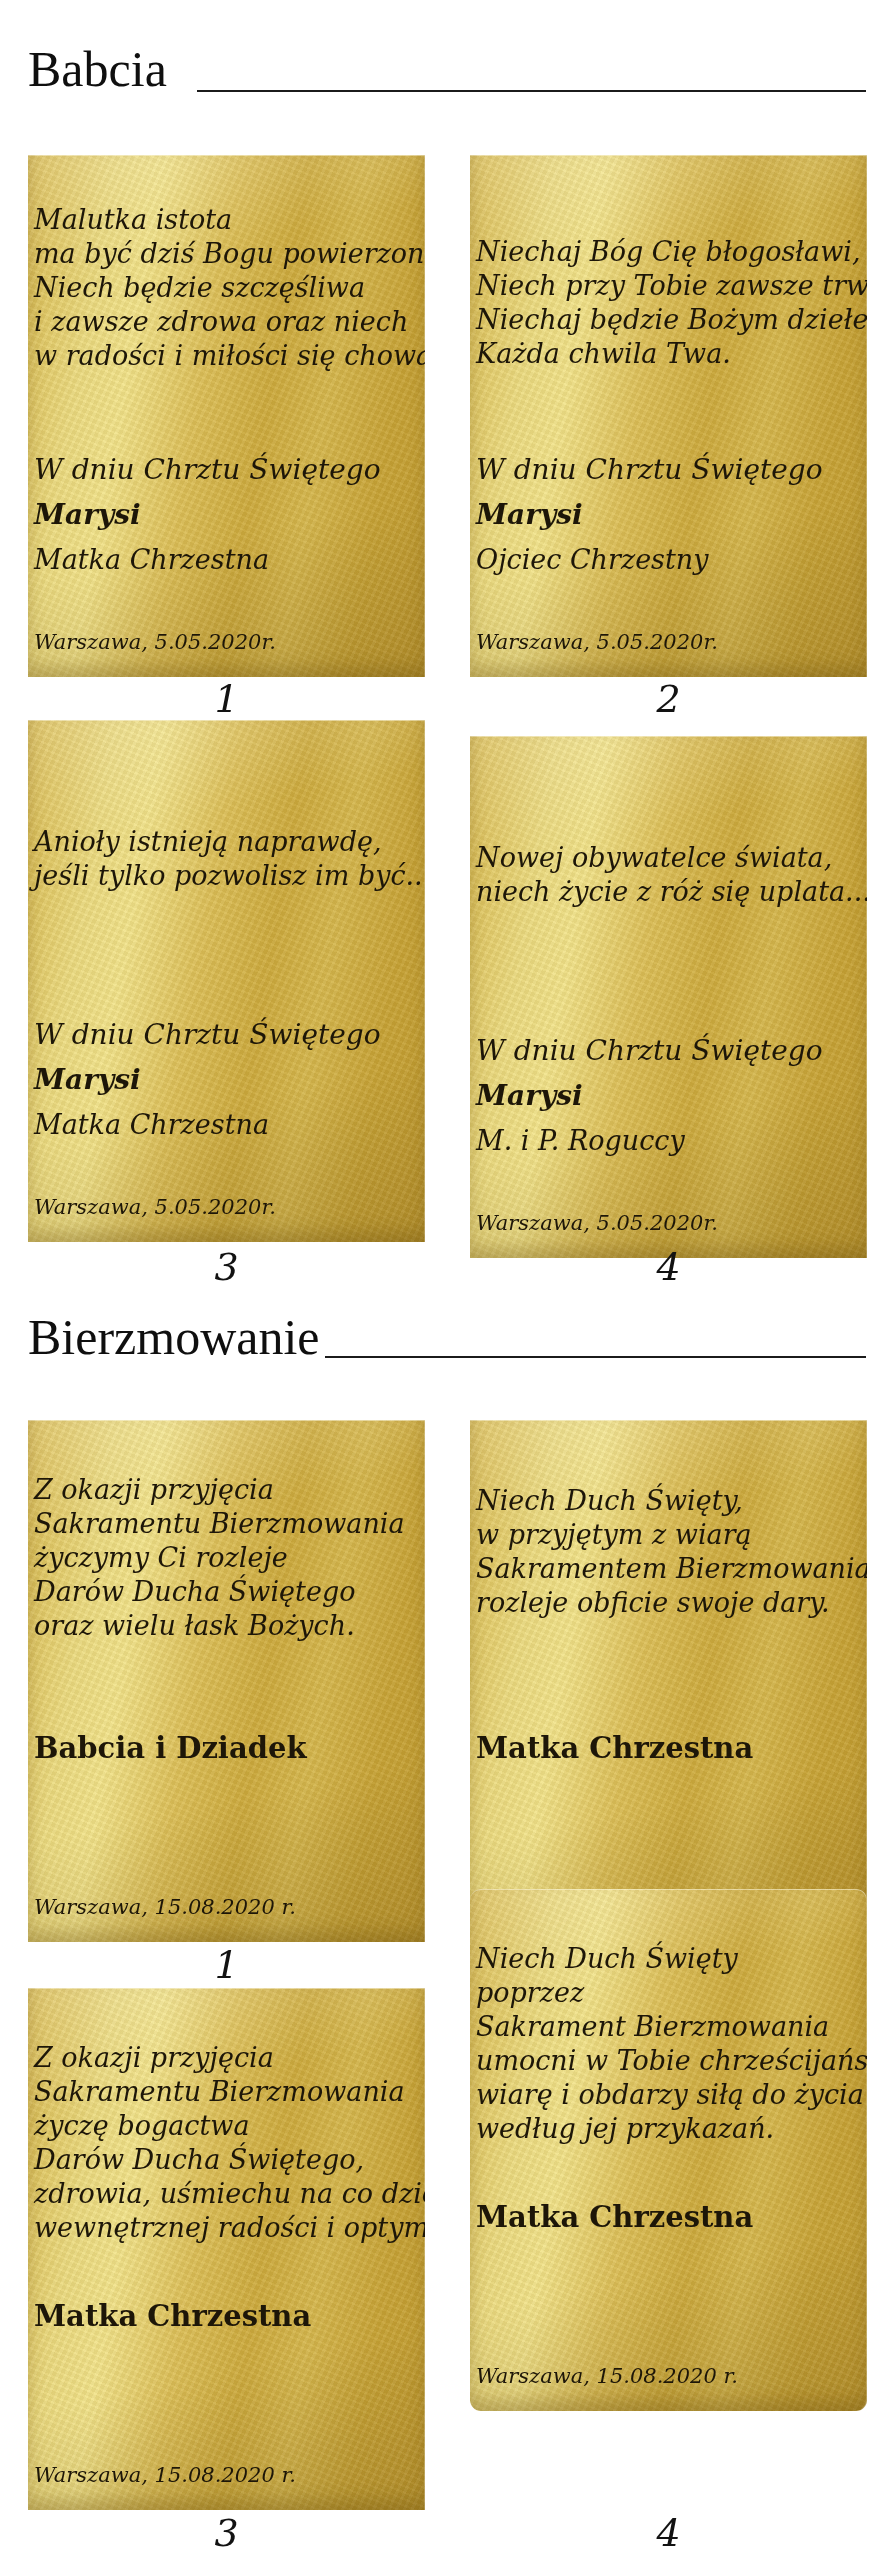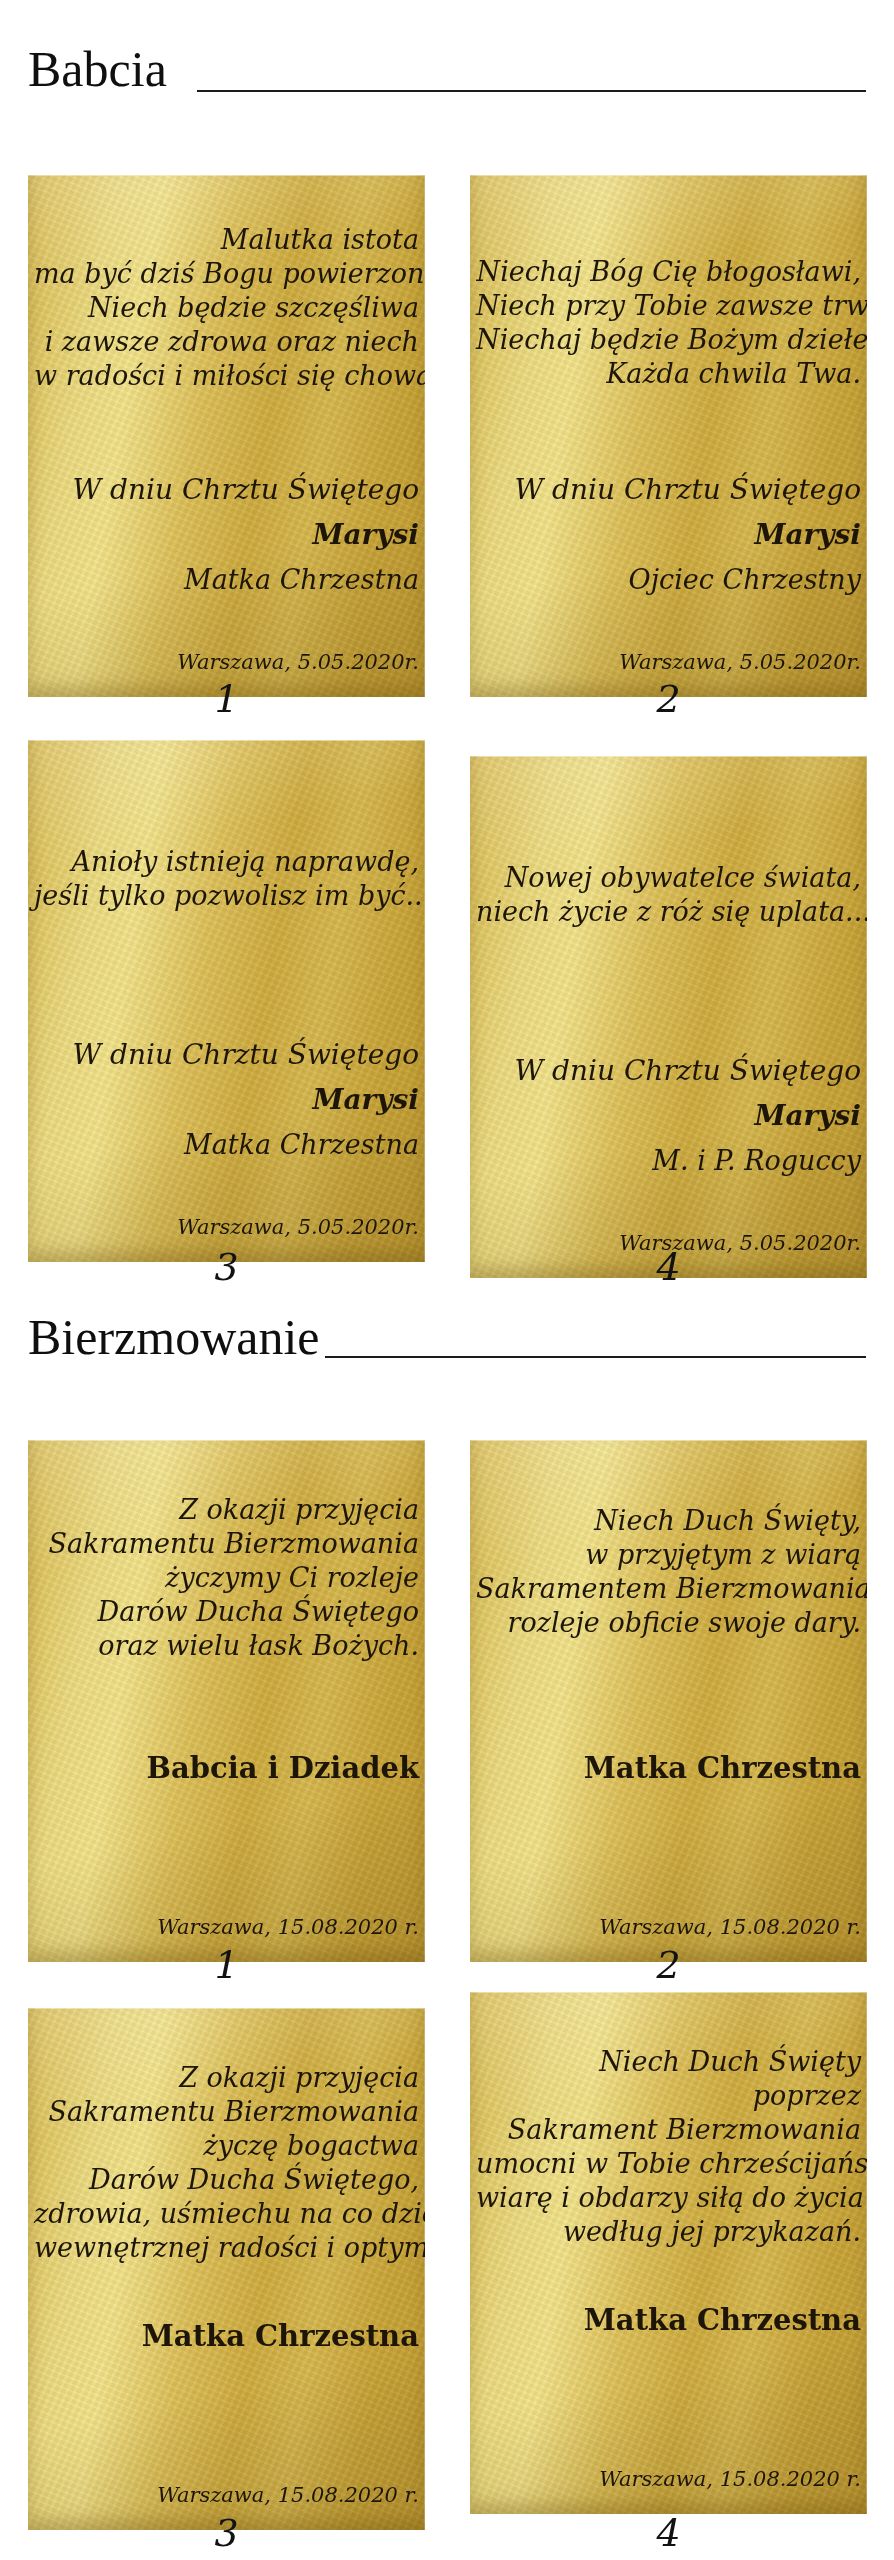--- a/index.html
+++ b/index.html
@@ -18,33 +18,32 @@
   }
   .t-chrzest{top:44px;}
   .t-bierzmowanie{top:1312px;}
   .rule{position:absolute;height:0;border-top:2px solid #1b1b1b;}
   .rule-0{left:197px;width:669px;top:90px;}
   .rule-1{left:325px;width:541px;top:1356px;}
 
   
   .card{
     position:absolute;width:397px;height:522px;overflow:hidden;
-    text-align:right;color:#1d1608;font-style:italic;
+    text-align:left;color:#1d1608;font-style:italic;
     background:
       repeating-linear-gradient(115deg, rgba(255,255,255,0.05) 0 3px, rgba(120,90,20,0.05) 3px 7px),
       repeating-linear-gradient(22deg, rgba(255,252,230,0.04) 0 2px, rgba(100,75,15,0.05) 2px 6px),
       linear-gradient(168deg, rgba(255,248,210,0.25) 0%, rgba(255,248,210,0) 22%, rgba(110,82,12,0) 70%, rgba(110,82,12,0.22) 100%),
       linear-gradient(100deg, #d8b94f 0%, #ecdc82 18%, #f2e48c 28%, #dcbf58 44%, #cdab3e 58%, #d5b74e 70%, #c7a336 84%, #c09a30 100%);
     box-shadow: inset 0 -10px 16px rgba(105,80,12,0.30), inset 0 1px 0 rgba(255,250,225,0.55), inset -1px 0 0 rgba(255,250,225,0.35);
-    margin-top: 20px;
   }
   .pos-a1{left:28px;top:155px;}  .pos-a2{left:470px;top:155px;}
   .pos-a3{left:28px;top:720px;}  .pos-a4{left:470px;top:736px;}
   .pos-b1{left:28px;top:1420px;} .pos-b2{left:470px;top:1420px;}
-  .pos-b3{left:28px;top:1988px;} .pos-b4{left:470px;top:1972px;}
+  .pos-b3{left:28px;top:1988px;} .pos-b4{left:470px;top:1889px;border-radius:11px;}
 
   .quote{position:absolute;left:6px;right:6px;}
   .quote .line{font-size:27px;line-height:34px;white-space:nowrap;}
   .q-a1{top:48px;} .q-a2{top:80px;} .q-a3{top:105px;} .q-a4{top:105px;}
   .q-b1{top:53px;} .q-b2{top:64px;} .q-b3{top:53px;} .q-b4{top:53px;}
 
   .dedication{position:absolute;left:6px;right:6px;top:292px;}
   .dedication .line{line-height:45px;white-space:nowrap;}
   .dedication .intro{font-size:28px;}
   .dedication .name{font-size:28px;font-weight:bold;}

